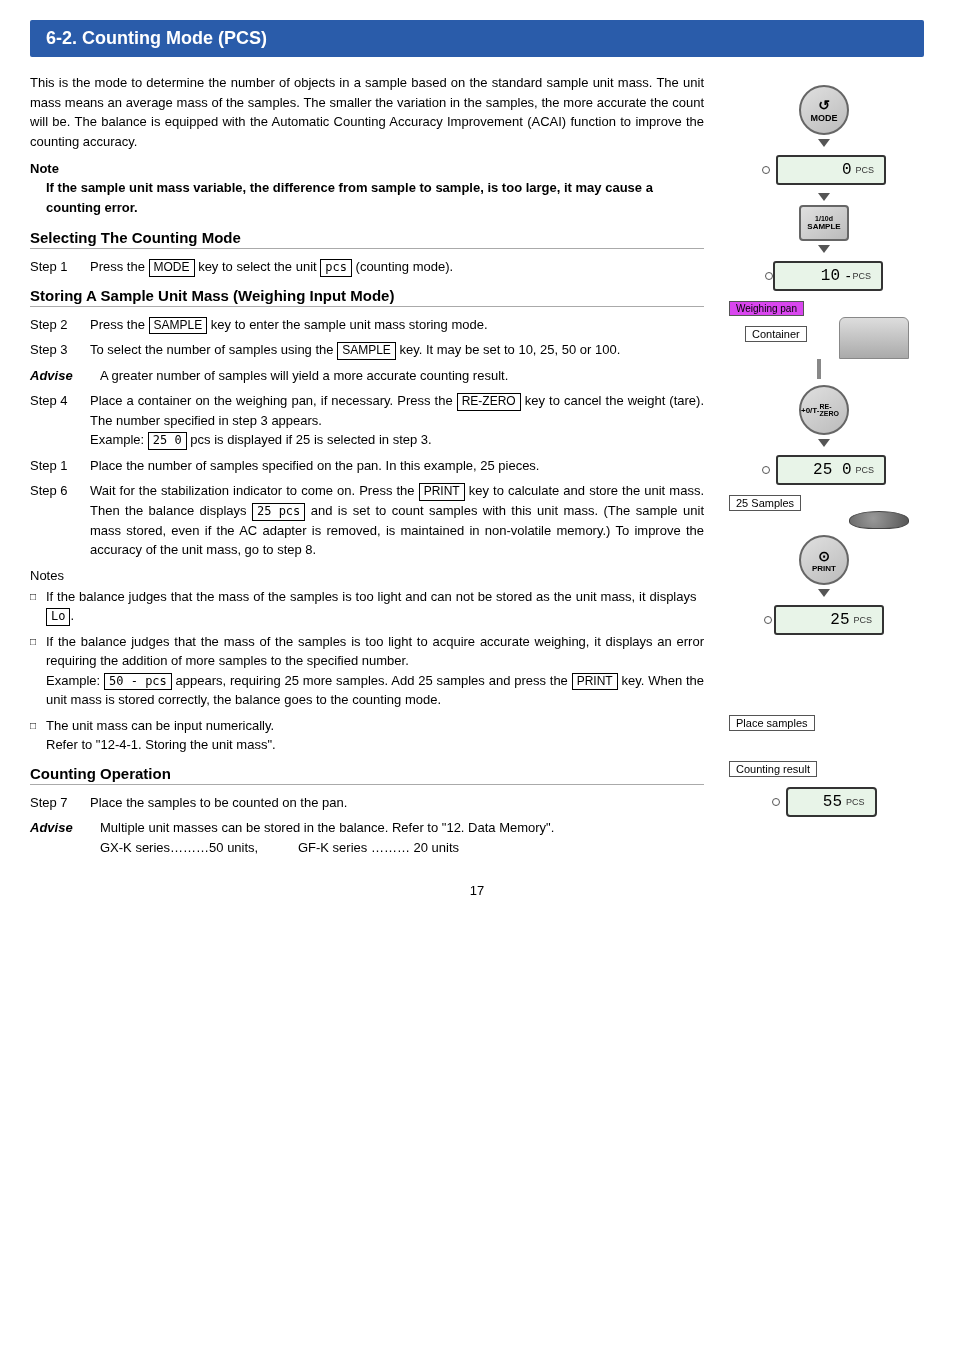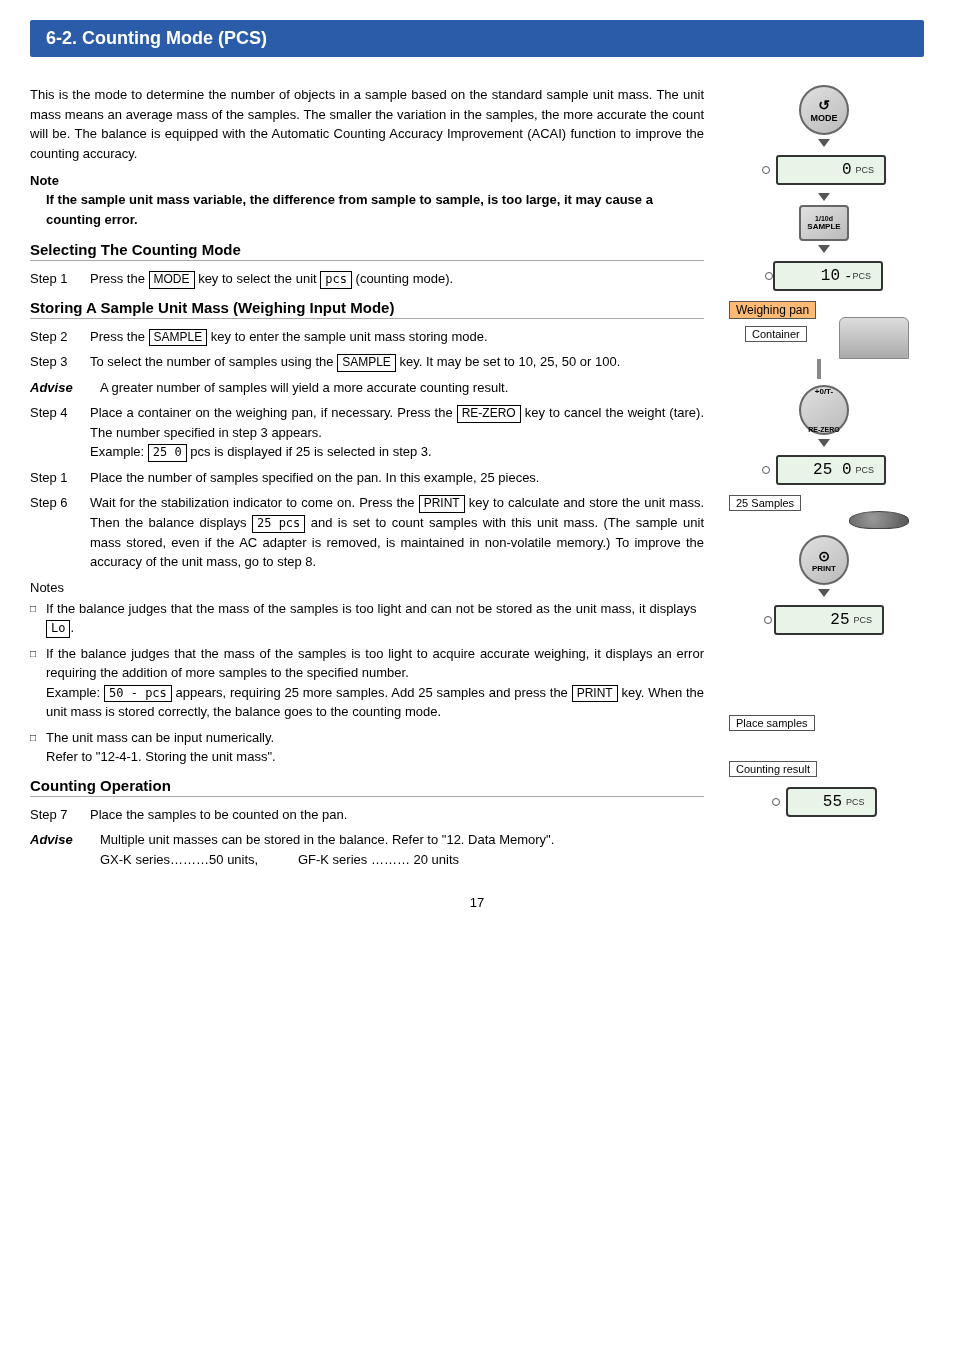--- a/index.html
+++ b/index.html
@@ -21,21 +21,20 @@
       margin-bottom: 16px;
       border-radius: 2px;
     }
     .main-content {
       display: flex;
       gap: 0;
     }
     .left-col {
       flex: 1;
       padding-right: 20px;
-      margin-top: 12px;
     }
     .right-col {
       width: 200px;
       display: flex;
       flex-direction: column;
       align-items: center;
       gap: 4px;
     }
     .intro-para {
       margin-bottom: 10px;
@@ -188,21 +187,21 @@
       border-top: 8px solid #555;
       margin: 2px auto;
     }
     .re-zero-btn {
       width: 50px;
       height: 50px;
       border-radius: 50%;
       border: 2px solid #666;
       background: linear-gradient(145deg, #e0e0e0, #bbb);
       display: flex;
-      flex-direction: column;
+      flex-direction: row;
       align-items: center;
       justify-content: space-between;
       font-size: 7px;
       font-weight: bold;
       cursor: pointer;
       margin: 2px auto;
     }
     .print-btn {
       width: 50px;
       height: 50px;
@@ -370,21 +369,21 @@
         <div style="width:8px;height:8px;border-radius:50%;border:1px solid #555;"></div>
         <div class="display-screen" style="width:110px;">
           <span class="display-value">10</span>
           <span style="font-size:14px;">-</span>
           <span class="pcs-label">PCS</span>
         </div>
       </div>
 
       <div style="position:relative; width:190px; margin:4px 0;">
 
-        <div style="position:absolute; left:0; top:0; background:#fdba74; border:1px solid #555; padding:1px 6px; font-size:12px; white-space:nowrap; z-index:2;">Weighing pan</div>
+        <div style="position:absolute; left:0; top:0; background:#d946ef; border:1px solid #555; padding:1px 6px; font-size:10px; white-space:nowrap; z-index:2;">Weighing pan</div>
         <div style="height:16px;"></div>
 
         <div style="display:flex; flex-direction:column; align-items:flex-end; margin-right:10px;">
 
           <div style="width:70px; height:42px; background:linear-gradient(to bottom,#ddd,#aaa); border:1px solid #888; border-radius:6px 6px 0 0; margin-right:0; position:relative;">
 
             <div style="position:absolute; left:-95px; top:8px; background:#fff; border:1px solid #555; padding:1px 6px; font-size:11px; white-space:nowrap;">Container</div>
           </div>
           <div style="width:4px; height:20px; background:#888; margin:0 auto;"></div>
         </div>

